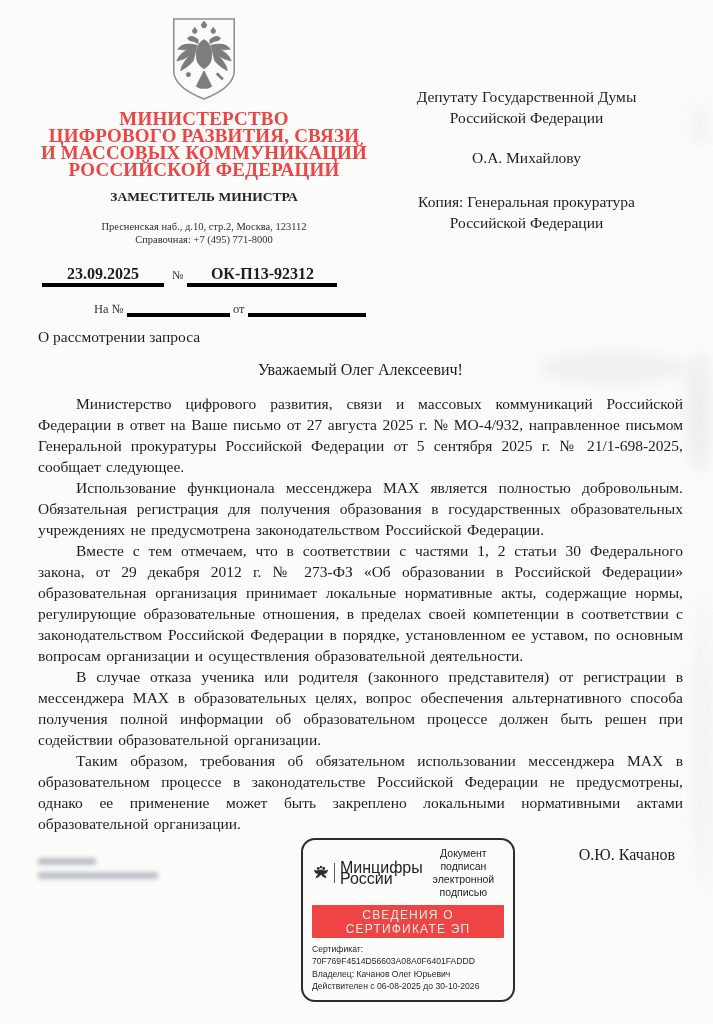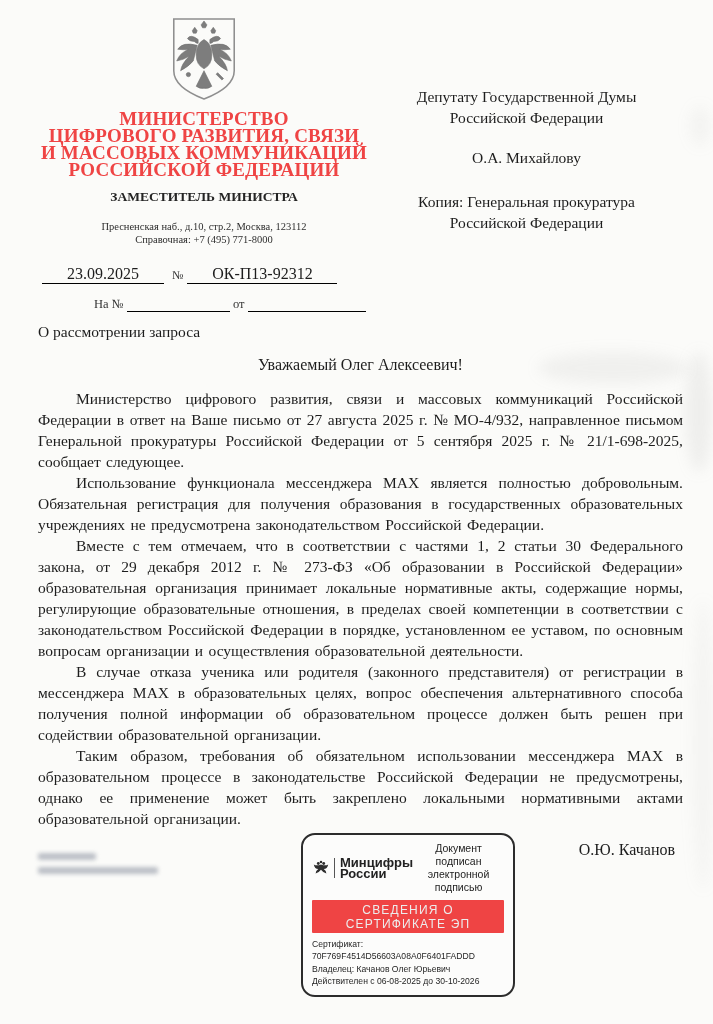--- a/index.html
+++ b/index.html
@@ -10,21 +10,21 @@
     box-sizing:border-box; padding:14px 30px 0 38px;
   }
   
   .header { display:flex; }
   .header-left { width:332px; text-align:center; flex:none; }
   .emblem { margin:2px auto 8px; display:block; }
   .ministry-name { font-weight:bold; font-size:19px; line-height:17px; letter-spacing:.2px; color:#ef4444; }
   .position-title { font-weight:bold; font-size:13.5px; margin-top:11px; color:#242424;text-align:center; }
   .contact { margin-top:15px; font-size:10.5px; line-height:13px; color:#2e2e2e; }
   .ref-row { margin-top:19px; font-size:16px; white-space:nowrap; text-align:left; padding-left:4px; }
-  .uline { display:inline-block; border-bottom:1px solid #000000; }
+  .uline { display:inline-block; border-bottom:4px solid #000000;font-weight:bold; }
   .ref-date { width:122px; text-align:center; }
   .ref-no-sign { font-size:12px; margin:0 4px 0 8px; color:#333; }
   .ref-number { width:150px; text-align:center; }
   .reply-row { margin-top:13px; font-size:12.5px; color:#333; text-align:left; padding-left:56px; white-space:nowrap; }
   .blank-line { height:13px; vertical-align:bottom; }
   .header-right { flex:1; text-align:center; padding-top:72px; font-size:15.5px; line-height:21px; }
   .recipient-name { margin-top:19px; }
   .copy-block { margin-top:23px; }
   
   .subject { margin-top:11px; font-size:15.5px; text-align:left; }
@@ -44,21 +44,21 @@
   .redacted .bar.b2 { width:120px; }
   
   .stamp {
     position:absolute; left:263px; top:0; width:214px; box-sizing:border-box;
     border:2.5px solid #2c2c2c; border-radius:14px; background:#fcfcfb;
     padding:7px 9px 7px; font-family:"Liberation Sans", sans-serif; color:#222;
   }
   .stamp-top { display:flex; align-items:center; margin-bottom:6px; }
   .stamp-logo { display:flex; align-items:center; }
   .stamp-logo .divider { width:1px; height:20px; background:#555; margin:0 5px 0 4px; }
-  .stamp-logo-text { font-weight:bold; font-size:13px; line-height:11.5px; text-align:left; }
+  .stamp-logo-text { font-weight:normal; font-size:16px; line-height:11.5px; text-align:left; }
   .stamp-signed { margin-left:auto; text-align:center; font-size:10.5px; line-height:13px; }
   .stamp-bar {
     background:#ef4444; color:#ececec; font-size:12px; letter-spacing:1.2px;
     text-align:center; padding:2.5px 0 2px; border-radius:1px;
   }
   .stamp-info { margin-top:5px; font-size:8.6px; line-height:12.5px; text-align:left; color:#1f1f1f; }
   
   .smudge { position:absolute; background:rgba(150,150,150,.10); filter:blur(7px); border-radius:50%; pointer-events:none; }
   .sm1 { left:538px; top:352px; width:150px; height:32px; }
   .sm2 { left:686px; top:352px; width:26px; height:120px; background:rgba(150,150,150,.12); }

